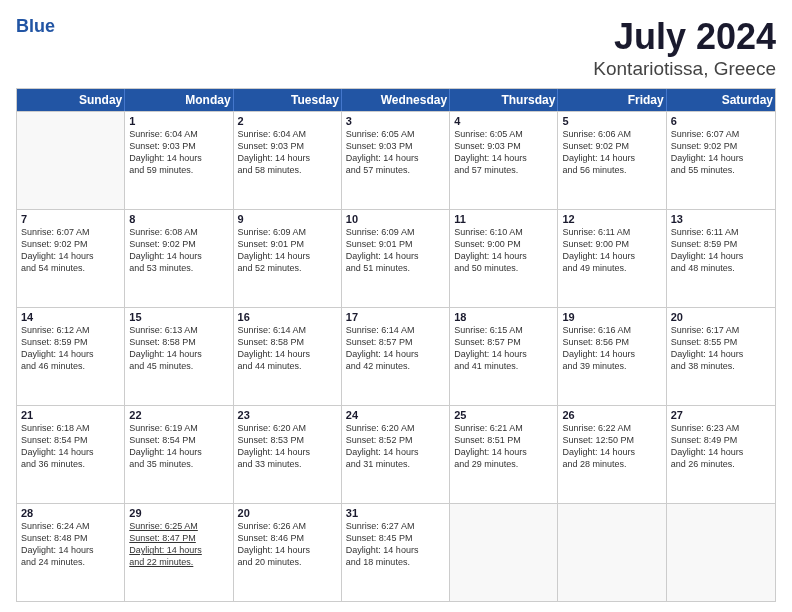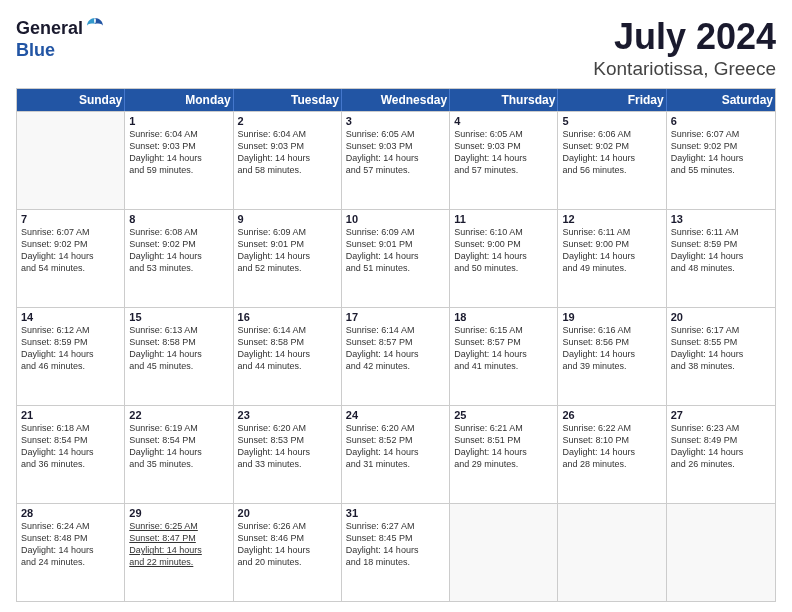--- a/index.html
+++ b/index.html
@@ -103,29 +103,20 @@
       color: #333;
       line-height: 1.35;
     }
   </style>
 </head>
 <body>
 
 <div class="page">
   <div class="header">
     <div class="logo">
-      <div class="logo-top-row">
-        <span style="font-size:18px;font-weight:bold;color:#1a1a2e;">General</span>
-        <span style="display:inline-block;margin-left:2px;">
-          <svg width="20" height="20" viewBox="0 0 20 20">
-            <path d="M10 2 C14 2, 18 5, 18 10 C18 8, 14 7, 10 8 C10 8, 12 4, 10 2Z" fill="#2255a4"></path>
-            <path d="M10 8 C6 7, 2 8, 2 10 C2 5, 6 2, 10 2 C8 4, 10 8, 10 8Z" fill="#3399cc"></path>
-          </svg>
-        </span>
-      </div>
       <div>
         <span style="font-size:18px;font-weight:bold;color:#2255a4;">Blue</span>
       </div>
     </div>
     <div class="title-area">
       <div class="title-month">July 2024</div>
       <div class="title-location">Kontariotissa, Greece</div>
     </div>
   </div>
 
@@ -319,21 +310,21 @@
           <div class="cal-cell">
             <div class="day-num">25</div>
             <div class="cell-text" style="white-space: pre-line;">Sunrise: 6:21 AM
 Sunset: 8:51 PM
 Daylight: 14 hours
 and 29 minutes.</div>
           </div>
           <div class="cal-cell">
             <div class="day-num">26</div>
             <div class="cell-text" style="white-space: pre-line;">Sunrise: 6:22 AM
-Sunset: 8:10 PM
+Sunset: 12:50 PM
 Daylight: 14 hours
 and 28 minutes.</div>
           </div>
           <div class="cal-cell">
             <div class="day-num">27</div>
             <div class="cell-text" style="white-space: pre-line;">Sunrise: 6:23 AM
 Sunset: 8:49 PM
 Daylight: 14 hours
 and 26 minutes.</div>
           </div>

